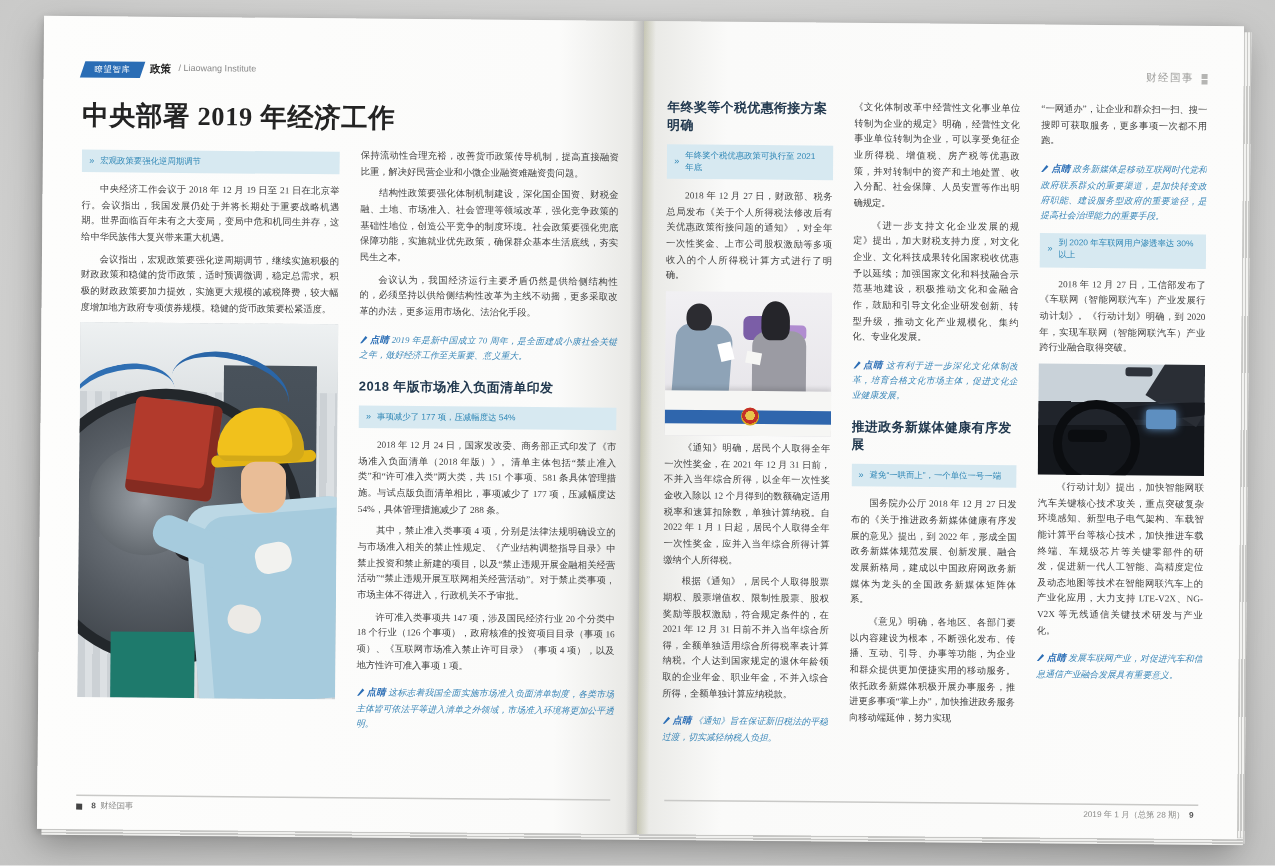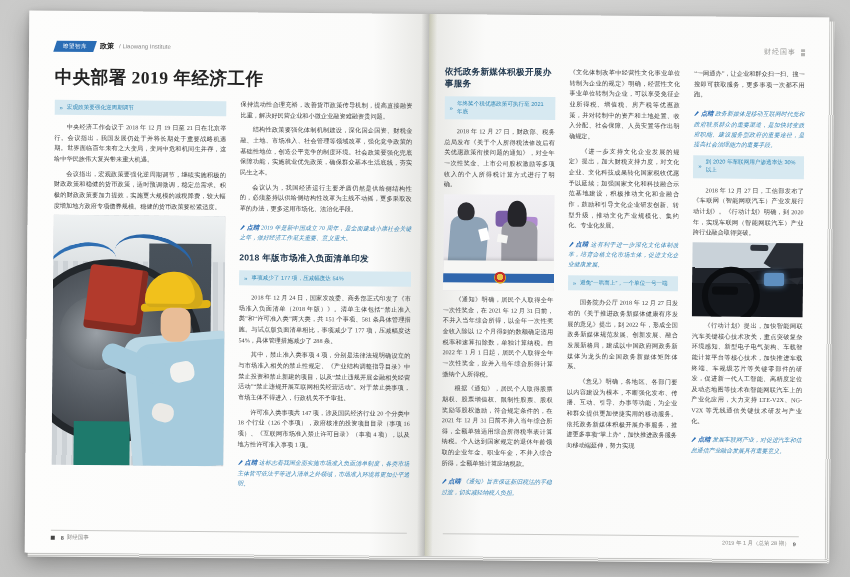--- a/index.html
+++ b/index.html
@@ -212,21 +212,21 @@
 
     <div class="page page-right">
       <div class="hdr hdr-r">
         <span class="mag-name">财经国事</span>
         <div class="mag-mark"></div>
       </div>
 
       <div class="cols" style="margin-top:8px;">
 
         <div class="col">
-          <h3 class="sub" style="margin-top:0">依托政务新媒体积极开展办事服务</h3>
+          <h3 class="sub" style="margin-top:0">年终奖等个税优惠衔接方案明确</h3>
           <div class="kicker">
             <span class="arr">»</span>
             <span>年终奖个税优惠政策可执行至 2021 年底</span>
           </div>
           <p class="body">2018 年 12 月 27 日，财政部、税务总局发布《关于个人所得税法修改后有关优惠政策衔接问题的通知》，对全年一次性奖金、上市公司股权激励等多项收入的个人所得税计算方式进行了明确。</p>
 
           <div class="photo ph-office">
             <div class="of-purple1"></div>
             <div class="of-purple2"></div>
             <div class="of-body-l"></div>
@@ -253,20 +253,21 @@
 
         <div class="col">
           <p class="body" style="text-indent:0">《文化体制改革中经营性文化事业单位转制为企业的规定》明确，经营性文化事业单位转制为企业，可以享受免征企业所得税、增值税、房产税等优惠政策，并对转制中的资产和土地处置、收入分配、社会保障、人员安置等作出明确规定。</p>
           <p class="body">《进一步支持文化企业发展的规定》提出，加大财税支持力度，对文化企业、文化科技成果转化国家税收优惠予以延续；加强国家文化和科技融合示范基地建设，积极推动文化和金融合作，鼓励和引导文化企业研发创新、转型升级，推动文化产业规模化、集约化、专业化发展。</p>
           <div class="tip">
             <svg class="pen" viewBox="0 0 10 10">
                 <path d="M1 9 L7 1 L9 3 L3 9 Z" fill="#2a6db5"></path>
               </svg><span class="tlabel">点睛</span>
             <span>这有利于进一步深化文化体制改革，培育合格文化市场主体，促进文化企业健康发展。</span>
           </div>
+          <h3 class="sub">推进政务新媒体健康有序发展</h3>
           <div class="kicker">
             <span class="arr">»</span>
             <span>避免“一哄而上”，一个单位一号一端</span>
           </div>
           <p class="body">国务院办公厅 2018 年 12 月 27 日发布的《关于推进政务新媒体健康有序发展的意见》提出，到 2022 年，形成全国政务新媒体规范发展、创新发展、融合发展新格局，建成以中国政府网政务新媒体为龙头的全国政务新媒体矩阵体系。</p>
           <p class="body">《意见》明确，各地区、各部门要以内容建设为根本，不断强化发布、传播、互动、引导、办事等功能，为企业和群众提供更加便捷实用的移动服务。依托政务新媒体积极开展办事服务，推进更多事项“掌上办”，加快推进政务服务向移动端延伸，努力实现</p>
         </div>
 
         <div class="col">
           <p class="body" style="text-indent:0">“一网通办”，让企业和群众扫一扫、搜一搜即可获取服务，更多事项一次都不用跑。</p>

